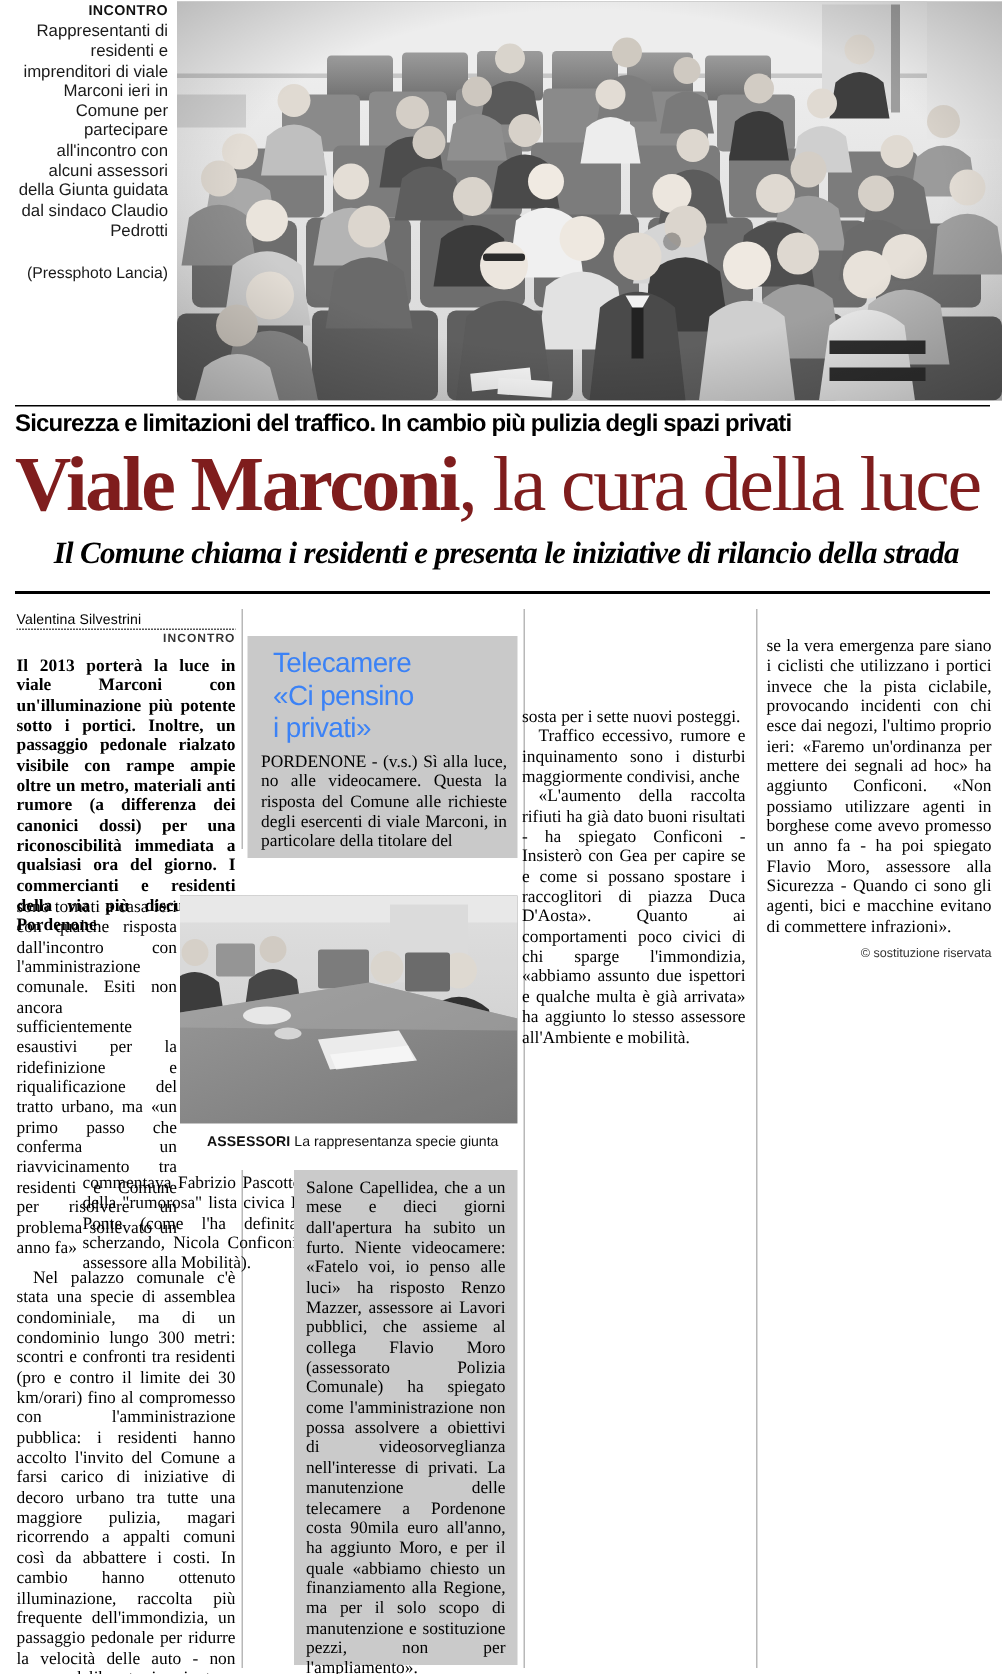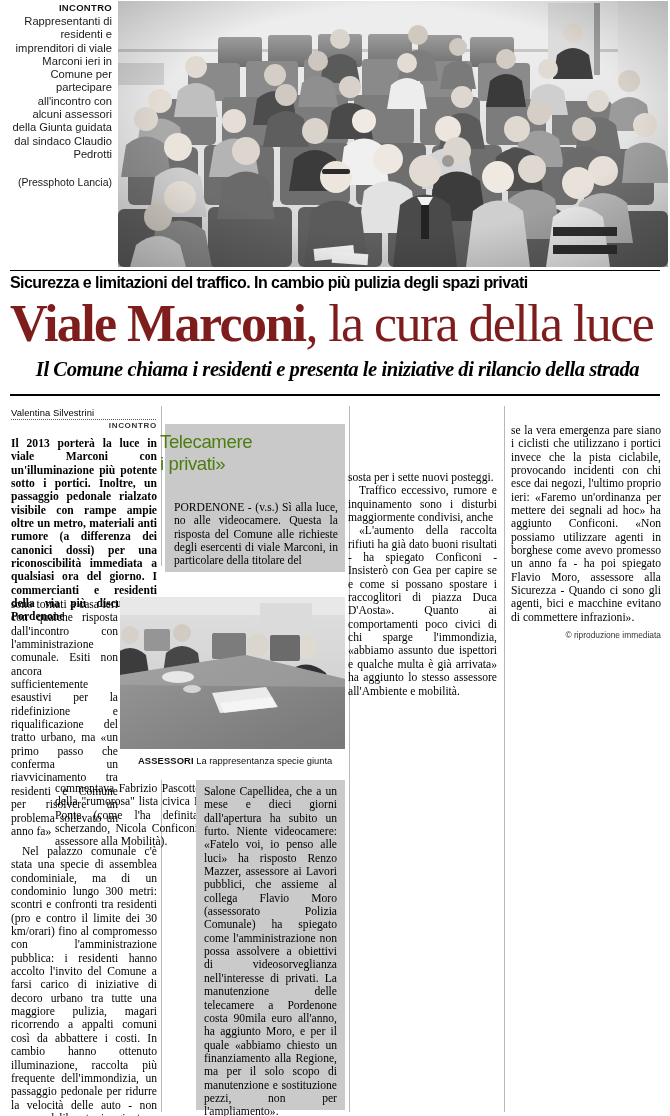--- a/index.html
+++ b/index.html
@@ -101,24 +101,24 @@
   #col1b{left:11px;top:598px;width:107px;}
   #col1c{left:11px;top:782px;width:146px;margin-left:44px;}
   #col1d{left:11px;top:845px;width:146px;}
 
   
   .sidebox{
     position:absolute;left:165px;top:424px;width:180px;height:148px;
     background:#c9c9c9;
   }
   .sidebox-title{
-    position:absolute;left:160px;top:431px;width:168px;
+    position:absolute;left:182px;top:431px;width:168px;
     font-family:"Liberation Sans", sans-serif;
     font-weight:400;font-size:18.6px;line-height:21.5px;
-    letter-spacing:-0.4px;color:#4d7c0f;
+    letter-spacing:-0.4px;color:#3b82f6;
   }
   #col2a{left:174px;top:501px;width:164px;}
 
   .photo-small{
     position:absolute;left:120px;top:597px;width:225px;height:152px;
     background:#9a9a9a;overflow:hidden;
   }
   .photo-caption{
     position:absolute;left:138px;top:755px;width:210px;
     font-family:"Liberation Sans", sans-serif;
@@ -436,20 +436,21 @@
     <p class="noind">commentava Fabrizio Pascotto della "rumorosa" lista civica Il Ponte (come l'ha definita, scherzando, Nicola Conficoni, assessore alla Mobilità).</p>
   </div>
 
   <div class="col body-text" id="col1d">
     <p>Nel palazzo comunale c'è stata una specie di assemblea condominiale, ma di un condominio lungo 300 metri: scontri e confronti tra residenti (pro e contro il limite dei 30 km/orari) fino al compromesso con l'amministrazione pubblica: i residenti hanno accolto l'invito del Comune a farsi carico di iniziative di decoro urbano tra tutte una maggiore pulizia, magari ricorrendo a appalti comuni così da abbattere i costi. In cambio hanno ottenuto illuminazione, raccolta più frequente dell'immondizia, un passaggio pedonale per ridurre la velocità delle auto - non ancora deliberato in giunta e che va a rafforzare quello già esistente, ma con l'ipotesi di altre strisce in altri punti della via - la diminuzione a mezz'ora dai 60 minuti di</p>
   </div>
 
   <div class="sidebox"></div>
   <div class="sidebox-title">
     <div>Telecamere</div>
+    <div>«Ci pensino</div>
     <div>i privati»</div>
   </div>
   <div class="col body-text" id="col2a">
     <p class="noind">PORDENONE - (v.s.) Sì alla luce, no alle videocamere. Questa la risposta del Comune alle richieste degli esercenti di viale Marconi, in particolare della titolare del</p>
   </div>
 
   <div class="photo-small">
     <svg width="225" height="152" viewBox="0 0 225 152" preserveAspectRatio="none" aria-hidden="true">
       <defs>
         <linearGradient id="tableG" x1="0" y1="0" x2="1" y2="1">
@@ -510,16 +511,16 @@
   </div>
 
   <div class="col body-text" id="col3">
     <p class="noind">sosta per i sette nuovi posteggi.</p>
     <p>Traffico eccessivo, rumore e inquinamento sono i disturbi maggiormente condivisi, anche</p>
     <p>«L'aumento della raccolta rifiuti ha già dato buoni risultati - ha spiegato Conficoni - Insisterò con Gea per capire se e come si possano spostare i raccoglitori di piazza Duca D'Aosta». Quanto ai comportamenti poco civici di chi sparge l'immondizia, «abbiamo assunto due ispettori e qualche multa è già arrivata» ha aggiunto lo stesso assessore all'Ambiente e mobilità.</p>
   </div>
 
   <div class="col body-text" id="col4">
     <p class="noind">se la vera emergenza pare siano i ciclisti che utilizzano i portici invece che la pista ciclabile, provocando incidenti con chi esce dai negozi, l'ultimo proprio ieri: «Faremo un'ordinanza per mettere dei segnali ad hoc» ha aggiunto Conficoni. «Non possiamo utilizzare agenti in borghese come avevo promesso un anno fa - ha poi spiegato Flavio Moro, assessore alla Sicurezza - Quando ci sono gli agenti, bici e macchine evitano di commettere infrazioni».</p>
-    <div class="copyright">© riproduzione immediata</div>
+    <div class="copyright">© sostituzione riservata</div>
   </div>
 
 </div>
 
 </body></html>

